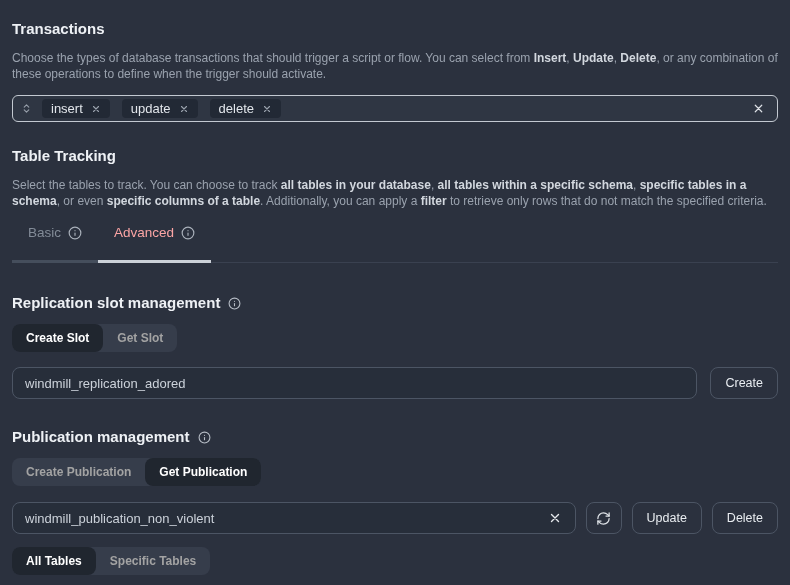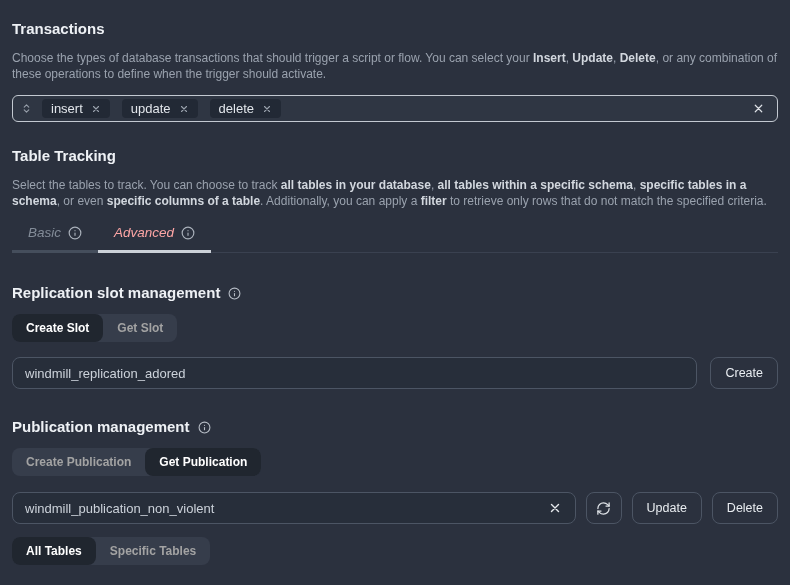--- a/index.html
+++ b/index.html
@@ -52,27 +52,26 @@
   }
 
   
   .tabs {
     margin-top: 15px;
     display: flex;
     border-bottom: 1px solid #3a4150;
   }
   .tab {
     display: flex; align-items: flex-end; gap: 7px;
-    padding: 1px 16px 10px 16px;
+    padding: 1px 16px 20px 16px;
     margin-bottom: -1px;
     font-size: 13.5px; font-weight: 500;
     border-bottom: 3px solid transparent;
     cursor: pointer; background:none; border-top:none; border-left:none; border-right:none;
     font-family: inherit;
-    font-style: italic;
   }
   .tab.inactive { color: #838c98; border-bottom-color: #454e5c; }
   .tab.active   { color: #fca5a5; border-bottom-color: #ccd1d8; }
 
   .subsection-title { margin-top: 32px; }
   .subsection-title.pub { margin-top: 30px; }
   .info { color: #aab1bb; display:flex; align-items:center; }
   .section-title .info { color: #b7bdc6; }
 
   
@@ -140,21 +139,21 @@
   .bottom-toggle { margin-top: 13px; }
 </style>
 </head>
 <body>
 
 <div class="wrap">
 
   <section>
     <h2 class="section-title mt-top">Transactions</h2>
 
-    <p class="desc"><span>Choose the types of database transactions that should trigger a script or flow. You can select your </span><span class="b">Insert</span><span>, </span><span class="b">Update</span><span>, </span><span class="b">Delete</span><span>, or any combination of these operations to define when the trigger should activate.</span></p>
+    <p class="desc"><span>Choose the types of database transactions that should trigger a script or flow. You can select from </span><span class="b">Insert</span><span>, </span><span class="b">Update</span><span>, </span><span class="b">Delete</span><span>, or any combination of these operations to define when the trigger should activate.</span></p>
 
     <div class="multiselect">
       <span class="chevrons">
         <svg width="11" height="11" viewBox="0 0 24 24" fill="none" stroke="currentColor" stroke-width="2.4" stroke-linecap="round" stroke-linejoin="round">
             <path d="m7 15 5 5 5-5"></path>
             <path d="m7 9 5-5 5 5"></path>
           </svg>
       </span>
       <div class="tags">
         <span class="tag">

